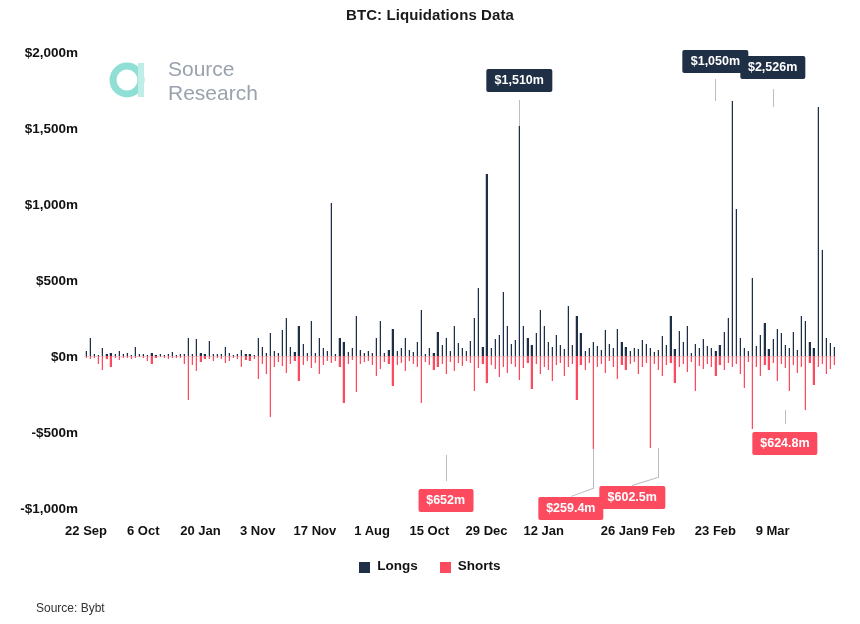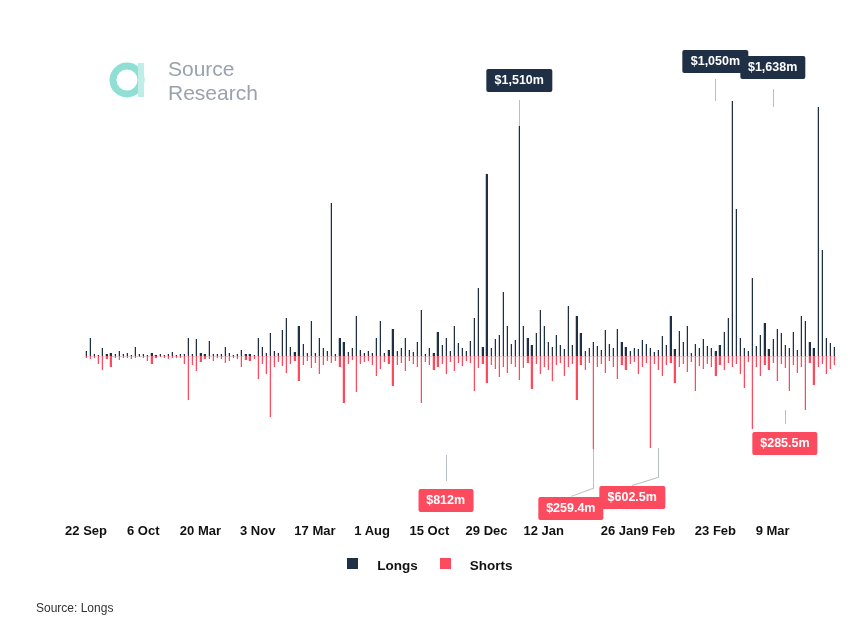--- a/index.html
+++ b/index.html
@@ -125,22 +125,22 @@
   #legend {
     position: absolute;
     top: 558px; left: 0; width: 860px;
     display: flex;
     justify-content: center;
     align-items: center;
     gap: 22px;
   }
   .legend-item {
     display: flex;
-    align-items: flex-start;
-    gap: 19px;
+    align-items: flex-end;
+    gap: 7px;
     font-size: 13.5px;
     font-weight: bold;
     color: #111111;
   }
   .legend-swatch {
     width: 11px; height: 11px;
     display: inline-block;
   }
 
   
@@ -149,40 +149,50 @@
     left: 36px; top: 601px;
     font-size: 12px;
     color: #333333;
   }
 </style>
 </head>
 <body>
 
 <div id="chart-root">
 
+  <div id="chart-title">BTC: Liquidations Data</div>
 
   <div id="watermark">
     <span>
       <svg width="46" height="46" viewBox="0 0 46 46" aria-hidden="true">
         <circle cx="19" cy="24" r="14" fill="none" stroke="#8fdfd4" stroke-width="7"></circle>
         <rect x="30" y="7" width="6" height="34" fill="#bfeee8"></rect>
       </svg>
     </span>
     <span class="wm-text">
       <span>Source</span>
       <span>Research</span>
     </span>
   </div>
 
+  <div id="y-axis-labels">
+      <div class="y-tick" style="top: 52px;">$2,000m</div>
+      <div class="y-tick" style="top: 128px;">$1,500m</div>
+      <div class="y-tick" style="top: 204px;">$1,000m</div>
+      <div class="y-tick" style="top: 280px;">$500m</div>
+      <div class="y-tick" style="top: 356px;">$0m</div>
+      <div class="y-tick" style="top: 432px;">-$500m</div>
+      <div class="y-tick" style="top: 508px;">-$1,000m</div>
+    </div>
   <div id="x-axis-labels">
       <div class="x-tick" style="left: 86.0435px;">22 Sep</div>
       <div class="x-tick" style="left: 143.261px;">6 Oct</div>
-      <div class="x-tick" style="left: 200.478px;">20 Mar</div>
+      <div class="x-tick" style="left: 200.478px;">20 Jan</div>
       <div class="x-tick" style="left: 257.696px;">3 Nov</div>
-      <div class="x-tick" style="left: 314.913px;">17 Mar</div>
+      <div class="x-tick" style="left: 314.913px;">17 Nov</div>
       <div class="x-tick" style="left: 372.13px;">1 Aug</div>
       <div class="x-tick" style="left: 429.348px;">15 Oct</div>
       <div class="x-tick" style="left: 486.565px;">29 Dec</div>
       <div class="x-tick" style="left: 543.783px;">12 Jan</div>
       <div class="x-tick" style="left: 621px;">26 Jan</div>
       <div class="x-tick" style="left: 658.217px;">9 Feb</div>
       <div class="x-tick" style="left: 715.435px;">23 Feb</div>
       <div class="x-tick" style="left: 772.652px;">9 Mar</div>
     </div>
 
@@ -554,39 +564,39 @@
       <div class="bar bar-short" style="left: 732.509px; top: 304px; width: 2.2px; height: 10.64px;"></div>
       <div class="bar bar-short" style="left: 736.596px; top: 304px; width: 2.2px; height: 8.36px;"></div>
       <div class="bar bar-short" style="left: 740.683px; top: 304px; width: 2.2px; height: 18.24px;"></div>
       <div class="bar bar-short" style="left: 744.77px; top: 304px; width: 2.2px; height: 12.92px;"></div>
       <div class="bar bar-short" style="left: 748.857px; top: 304px; width: 2.2px; height: 9.12px;"></div>
       <div class="leader" style="left: 435.261px; top: 48.48px; height: 26px;"></div>
       <div class="callout callout-long" style="left: 435.261px; top: 40.48px; transform: translate(-50%, -100%);">$1,510m</div>
       <div class="leader" style="left: 631.435px; top: 26.64px; height: 22px;"></div>
       <div class="callout callout-long" style="left: 631.435px; top: 20.64px; transform: translate(-50%, -100%);">$1,050m</div>
       <div class="leader" style="left: 688.652px; top: 37.024px; height: 18px;"></div>
-      <div class="callout callout-long" style="left: 688.652px; top: 27.024px; transform: translate(-50%, -100%);">$1,638m</div>
+      <div class="callout callout-long" style="left: 688.652px; top: 27.024px; transform: translate(-50%, -100%);">$2,526m</div>
       <div class="leader" style="left: 361.696px; top: 403.104px; height: 26px;"></div>
-      <div class="callout callout-short" style="left: 361.696px; top: 437.104px;">$812m</div>
+      <div class="callout callout-short" style="left: 361.696px; top: 437.104px;">$652m</div>
       <div class="leader" style="left: 508.826px; top: 397.389px; height: 40px;"></div>
       <div class="leader-diag" style="left: 508.826px; top: 437.389px; width: 23.4094px; transform: rotate(160.017deg);"></div>
       <div class="callout callout-short" style="left: 486.826px; top: 445.389px;">$259.4m</div>
       <div class="leader" style="left: 574.217px; top: 395.58px; height: 30px;"></div>
       <div class="leader-diag" style="left: 574.217px; top: 425.58px; width: 27.2029px; transform: rotate(162.897deg);"></div>
       <div class="callout callout-short" style="left: 548.217px; top: 433.58px;">$602.5m</div>
       <div class="leader" style="left: 700.913px; top: 358.34px; height: 14px;"></div>
-      <div class="callout callout-short" style="left: 700.913px; top: 380.34px;">$285.5m</div>
+      <div class="callout callout-short" style="left: 700.913px; top: 380.34px;">$624.8m</div>
     </div>
 
   <div id="legend">
       <div class="legend-item">
         <span class="legend-swatch" style="background: rgb(31, 47, 69);"></span>
         <span>Longs</span>
       </div>
       <div class="legend-item">
         <span class="legend-swatch" style="background: rgb(252, 74, 94);"></span>
         <span>Shorts</span>
       </div>
     </div>
 
-  <div id="source-note">Source: Longs</div>
+  <div id="source-note">Source: Bybt</div>
 
 </div>
 
 </body></html>

